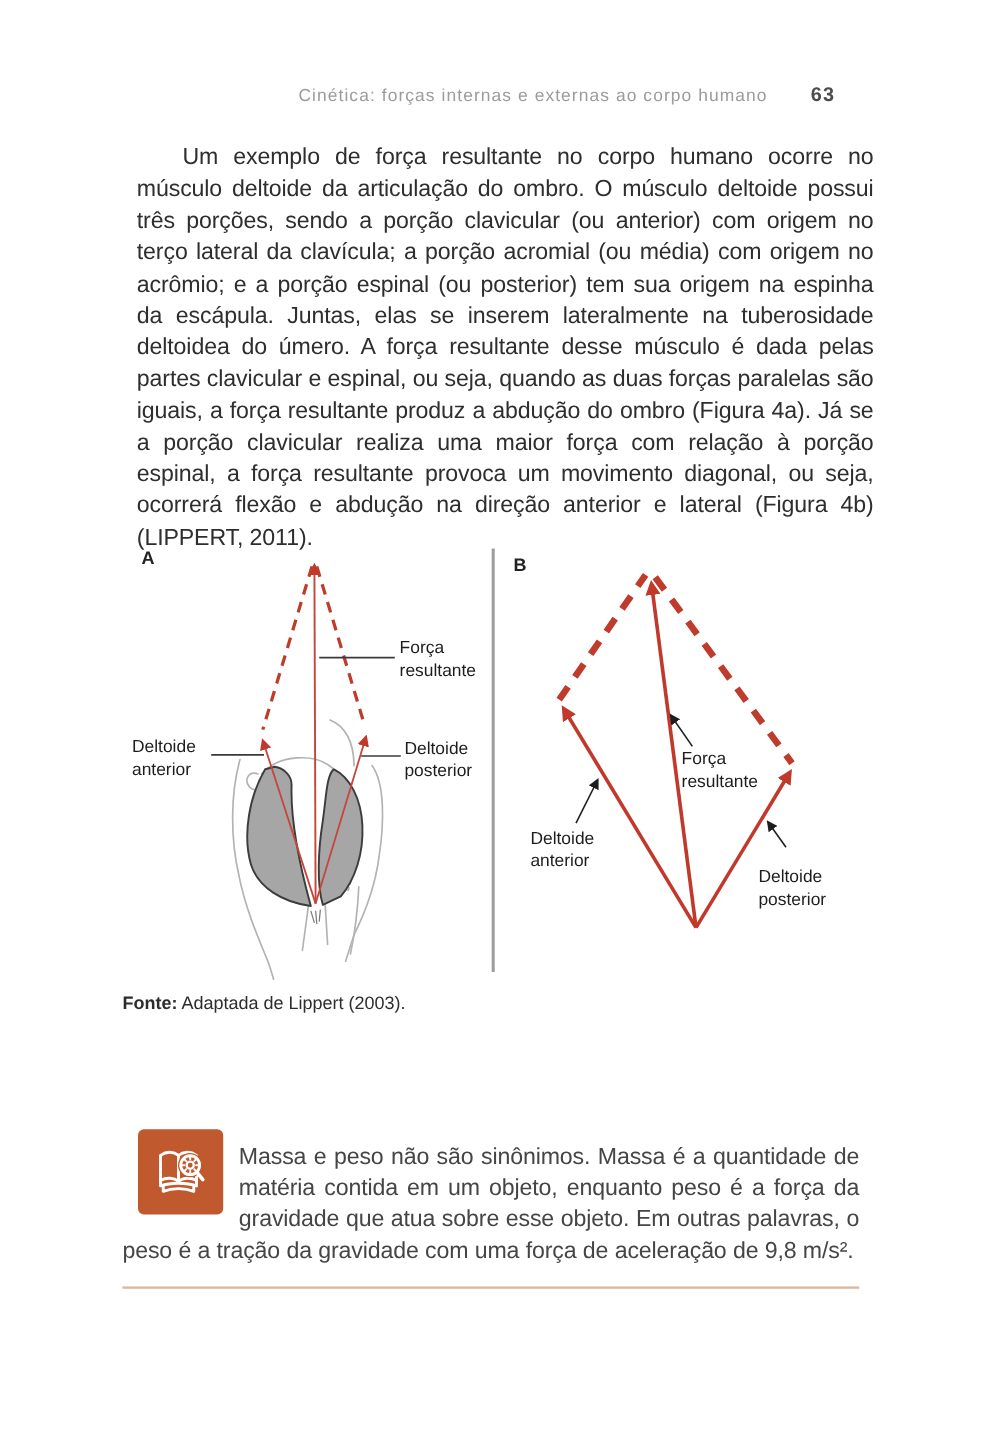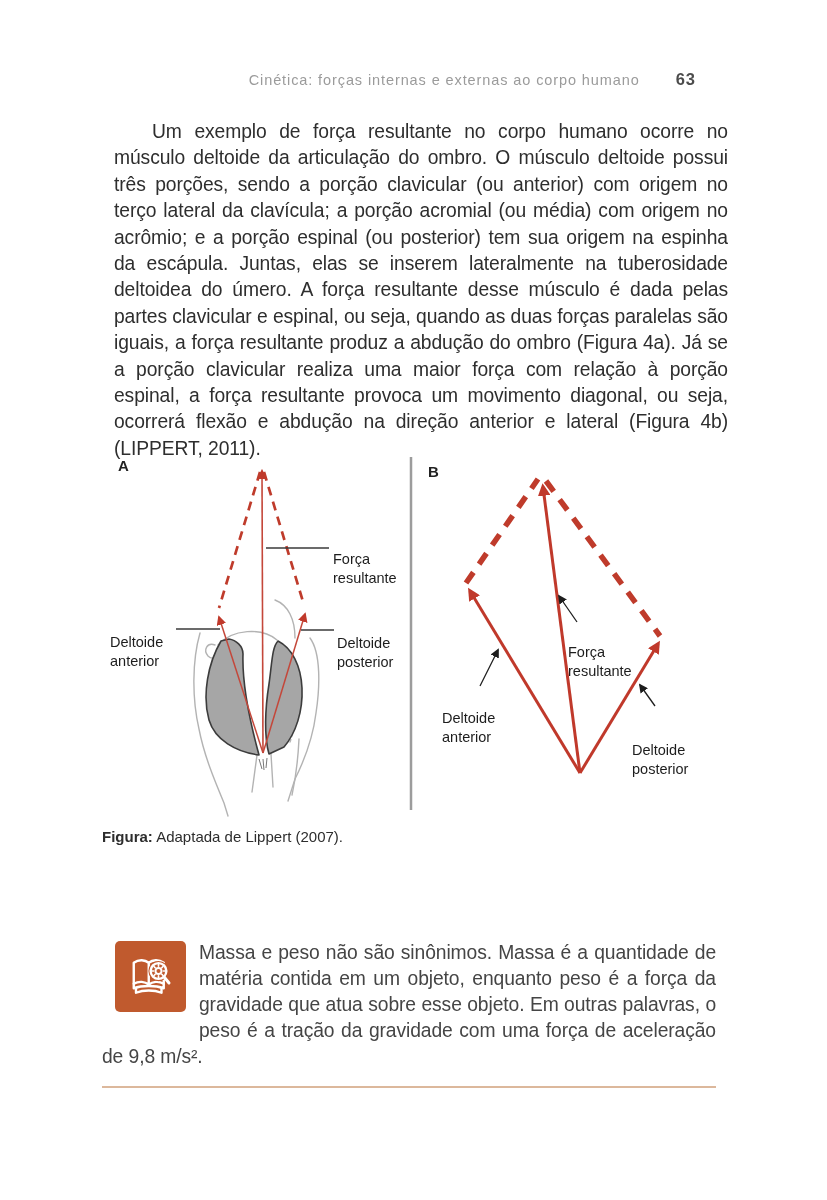--- a/index.html
+++ b/index.html
@@ -21,21 +21,21 @@
     position:absolute; left:114px; top:119px; width:614px;
     font-size:19.3px; line-height:26.4px; color:#2e2e2e;
     text-align:justify; text-indent:38px; letter-spacing:-0.1px;
   }
 
   
   .figure { position:absolute; left:102px; top:447px; width:612px; height:370px; }
   .figure svg { position:absolute; left:0; top:0; }
   .fig-label { position:absolute; font-size:15px; font-weight:bold; color:#222; }
   .vec-label {
-    position:absolute; font-size:14.5px; line-height:19px; color:#1d1d1d;margin-top:19px;
+    position:absolute; font-size:14.5px; line-height:19px; color:#1d1d1d;
   }
   .caption {
     position:absolute; left:102px; top:826px; width:616px;
     font-size:15px; line-height:21.5px; color:#2d2d2d; text-align:justify;
   }
   .caption b { font-weight:bold; }
   .caption .src { display:block; }
 
   
   .note { position:absolute; left:102px; top:934px; width:614px; }
@@ -44,21 +44,21 @@
     background:#c05a2e; border-radius:5px;
     display:flex; align-items:center; justify-content:center;
   }
   .note-title-row { overflow:hidden; display:flex; align-items:center; gap:15px; height:38px; }
   .note-title {
     font-size:27px; font-weight:bold; font-style:italic; color:#c34d27;
     letter-spacing:-0.3px; white-space:nowrap;
   }
   .note-title-rule { flex:1; height:2px; background:#cd916b; margin-top:4px; }
   .note-text {
-    margin-top:6px; font-size:19.3px; line-height:26px; color:#454545;
+    margin-top:18px; font-size:19.3px; line-height:26px; color:#454545;
     text-align:justify; letter-spacing:-0.1px;
   }
   .note-bottom-rule { clear:both; height:2px; background:#dcb89c; margin-top:16px; }
 </style>
 </head>
 <body>
 
 <div class="page">
 
   <div class="header">
@@ -137,21 +137,21 @@
     <div class="vec-label" style="left:231px; top:84px;  width:92px;">Força resultante</div>
     <div class="vec-label" style="left:8px;   top:167px; width:72px;">Deltoide anterior</div>
     <div class="vec-label" style="left:235px; top:168px; width:80px;">Deltoide posterior</div>
 
     <div class="vec-label" style="left:466px; top:177px; width:95px;">Força resultante</div>
     <div class="vec-label" style="left:340px; top:243px; width:80px;">Deltoide anterior</div>
     <div class="vec-label" style="left:530px; top:275px; width:82px;">Deltoide posterior</div>
   </div>
 
   <div class="caption">
-    <span class="src"><b>Figura:</b><span> Adaptada de Lippert (2007).</span></span>
+    <span class="src"><b>Fonte:</b><span> Adaptada de Lippert (2003).</span></span>
   </div>
 
   <div class="note">
     <div class="note-icon">
       <svg width="54" height="54" viewBox="0 0 72 72" fill="none" stroke="#ffffff" stroke-width="3.2" stroke-linecap="round" stroke-linejoin="round">
         <path d="M13,17 C20,12 28,13 33,17 L33,46 C28,42 20,41 13,45 Z"></path>
         <path d="M33,17 C38,13 46,12 53,17 L53,45 C46,41 38,42 33,46"></path>
         <path d="M13,45 L13,51 C24,47 42,47 53,51 L53,45"></path>
         <path d="M16,51 L16,57 C26,53 40,53 50,57 L50,51"></path>
         <circle cx="46" cy="28" r="13.5" fill="#c05a2e" stroke="none"></circle>

